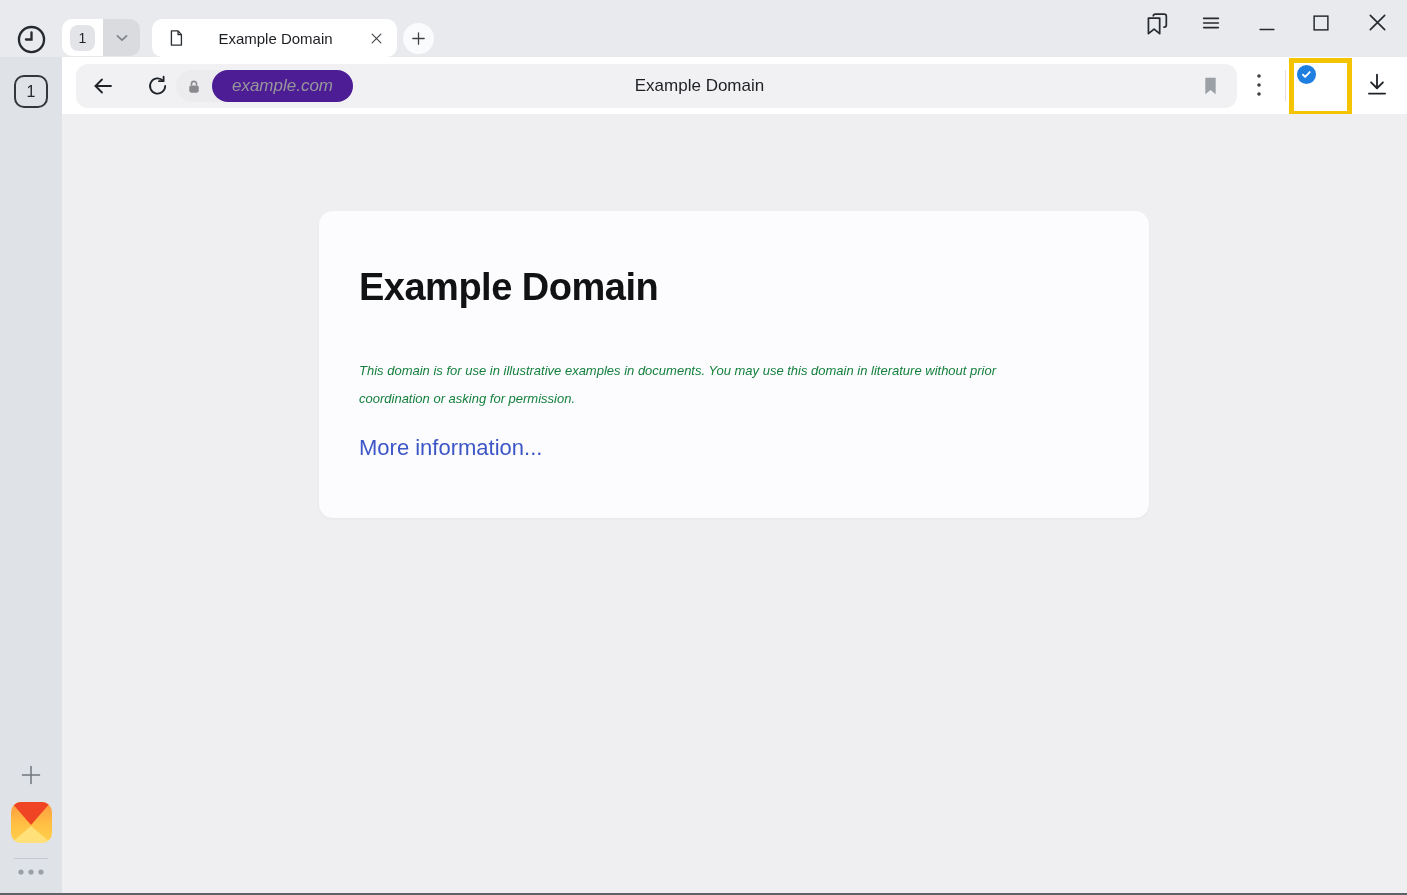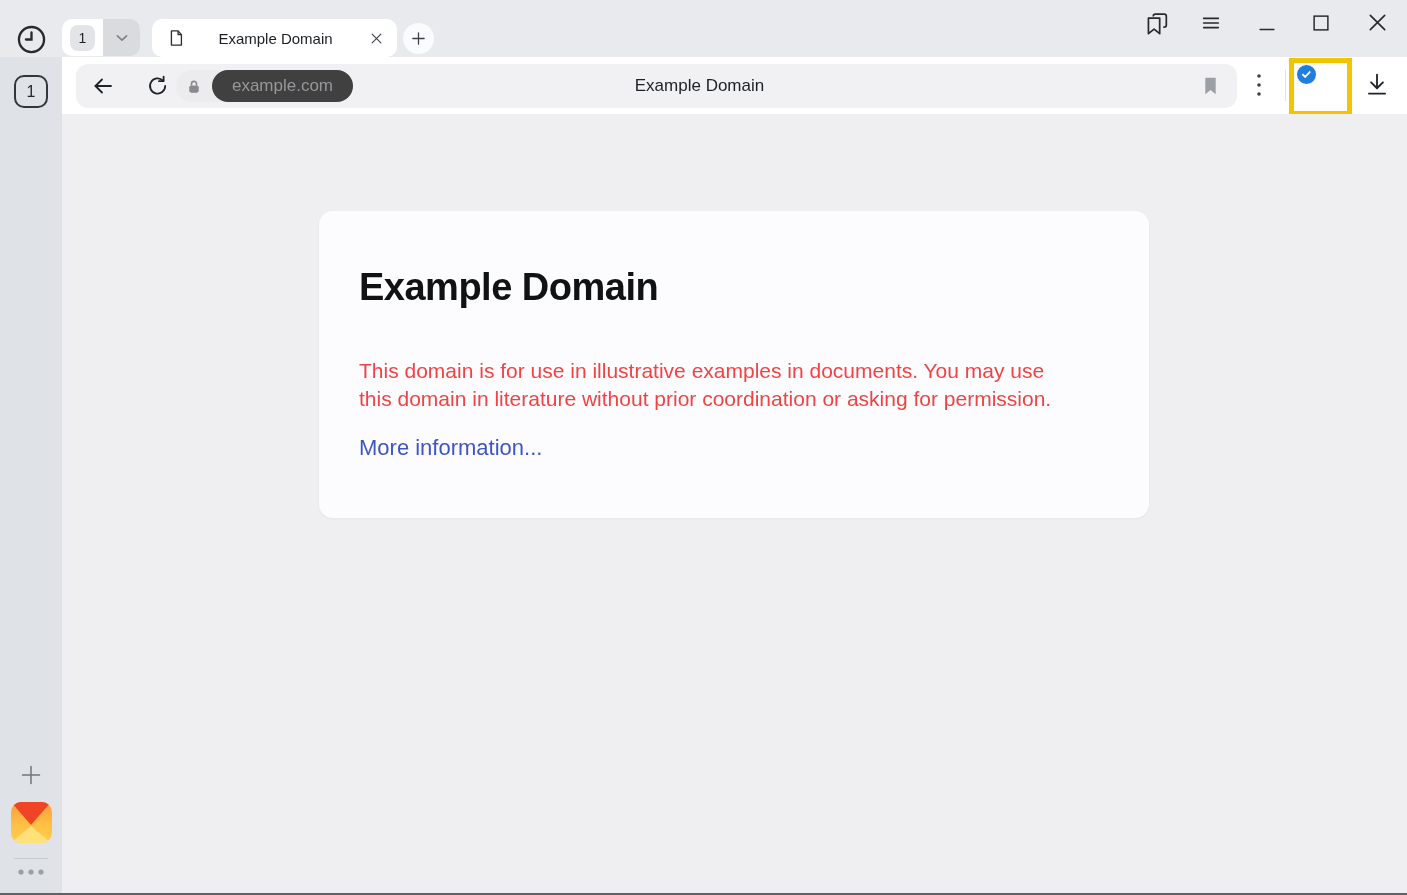--- a/index.html
+++ b/index.html
@@ -29,22 +29,22 @@
   .close-btn { position:absolute; left:1366px; top:11px; width:23px; height:23px; }
 
   
   .toolbar { position:absolute; left:62px; top:57px; width:1345px; height:57px; background:#ffffff; }
   .smartbar { position:absolute; left:14px; top:7px; width:1161px; height:44px; background:#f1f1f3; border-radius:12px; }
   .back-btn { position:absolute; left:14px; top:10px; width:26px; height:24px; }
   .reload-btn { position:absolute; left:69px; top:9px; width:26px; height:26px; }
   .urlchip { position:absolute; left:100px; top:6px; width:177px; height:32px; background:#ececee; border-radius:16px;
              display:flex; align-items:center; cursor:pointer; }
   .lock-wrap { width:36px; display:flex; align-items:center; justify-content:center; }
-  .domain-chip { flex:1; height:32px; background:#404040; border-radius:16px; display:flex; align-items:center;
-                 justify-content:center; font-size:17px; color:#97979b; }
+  .domain-chip { flex:1; height:32px; background:#4c1d95; border-radius:16px; display:flex; align-items:center;
+                 justify-content:center; font-size:17px; color:#97979b;font-style:italic; }
   .page-title { position:absolute; left:0; right:0; top:0; height:44px; display:flex; align-items:center; justify-content:center;
                 padding-left:86px; font-size:17px; color:#1d2024; pointer-events:none; }
   .bookmark-btn { position:absolute; right:14px; top:10px; width:26px; height:24px; }
   .kebab-btn { position:absolute; left:1186px; top:14px; width:22px; height:28px; }
   .ext-separator { position:absolute; left:1223px; top:13px; width:1px; height:31px; background:#ecdcdc; }
   .ext-btn { position:absolute; left:1227px; top:1px; width:63px; height:58px; border:5px solid #f5c400; background:#ffffff; cursor:pointer; }
   .pdf-wrap { position:relative; width:100%; height:100%; }
   .pdf-page { position:absolute; left:11px; top:5px; width:26px; height:32px; background:#c4b5fd; border:5px solid #ef4444; border-radius:2px;margin-top:37px; }
   .pdf-fold { position:absolute; right:-1px; top:-1px; width:9px; height:9px;
               background:linear-gradient(225deg,#fdfdfd 0 49%,#dddddf 49% 100%); border-bottom-left-radius:2px; }
@@ -69,21 +69,21 @@
   .mail-fold { position:absolute; left:0; bottom:0; width:0; height:0;
                border-left:20.5px solid transparent; border-right:20.5px solid transparent; border-bottom:17px solid #ffe079; }
   .sb-divider { position:absolute; left:14px; top:801px; width:34px; height:1px; background:#c6cad0; }
   .sb-dots { position:absolute; left:16px; top:808px; width:30px; height:14px; }
 
   
   .content { position:absolute; left:62px; top:114px; width:1345px; height:781px; background:#efeff1; }
   .card { position:absolute; left:257px; top:97px; width:830px; height:307px; background:#fcfcfe; border-radius:14px;
           box-shadow:0 1px 3px rgba(0,0,0,0.04); }
   .card-heading { position:absolute; left:40px; top:55px; font-size:38px; font-weight:700; color:#101214; letter-spacing:-0.5px; }
-  .card-paragraph { position:absolute; left:40px; top:146px; width:695px; font-size:21px; line-height:27.5px; color:#ef4444; }
+  .card-paragraph { position:absolute; left:40px; top:146px; width:695px; font-size:13px; line-height:27.5px; color:#15803d;font-style:italic; }
   .card-link { position:absolute; left:40px; top:224px; font-size:22px; color:#3d56c6; text-decoration:none; cursor:pointer; }
 
   svg { display:block; }
 </style>
 </head>
 <body>
 
 <div class="window">
 
   <div class="tabs-row">

